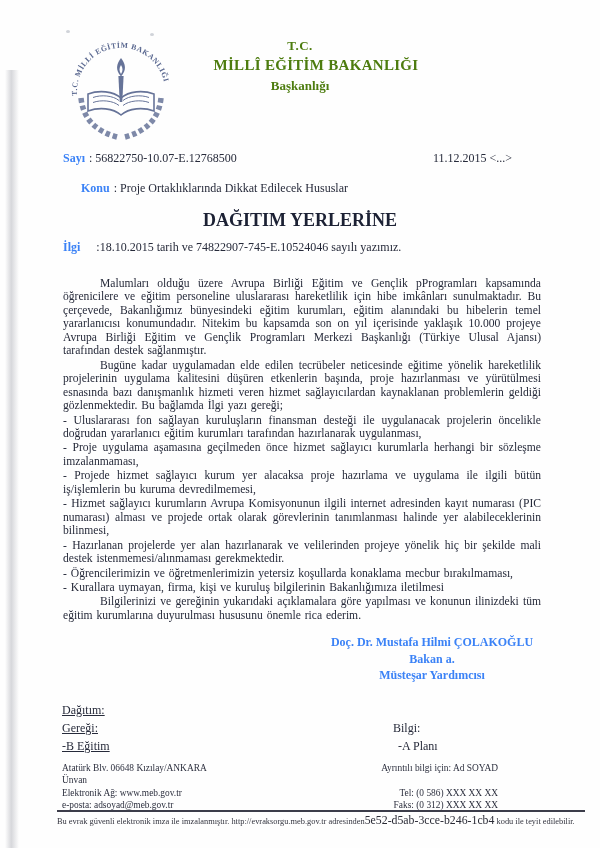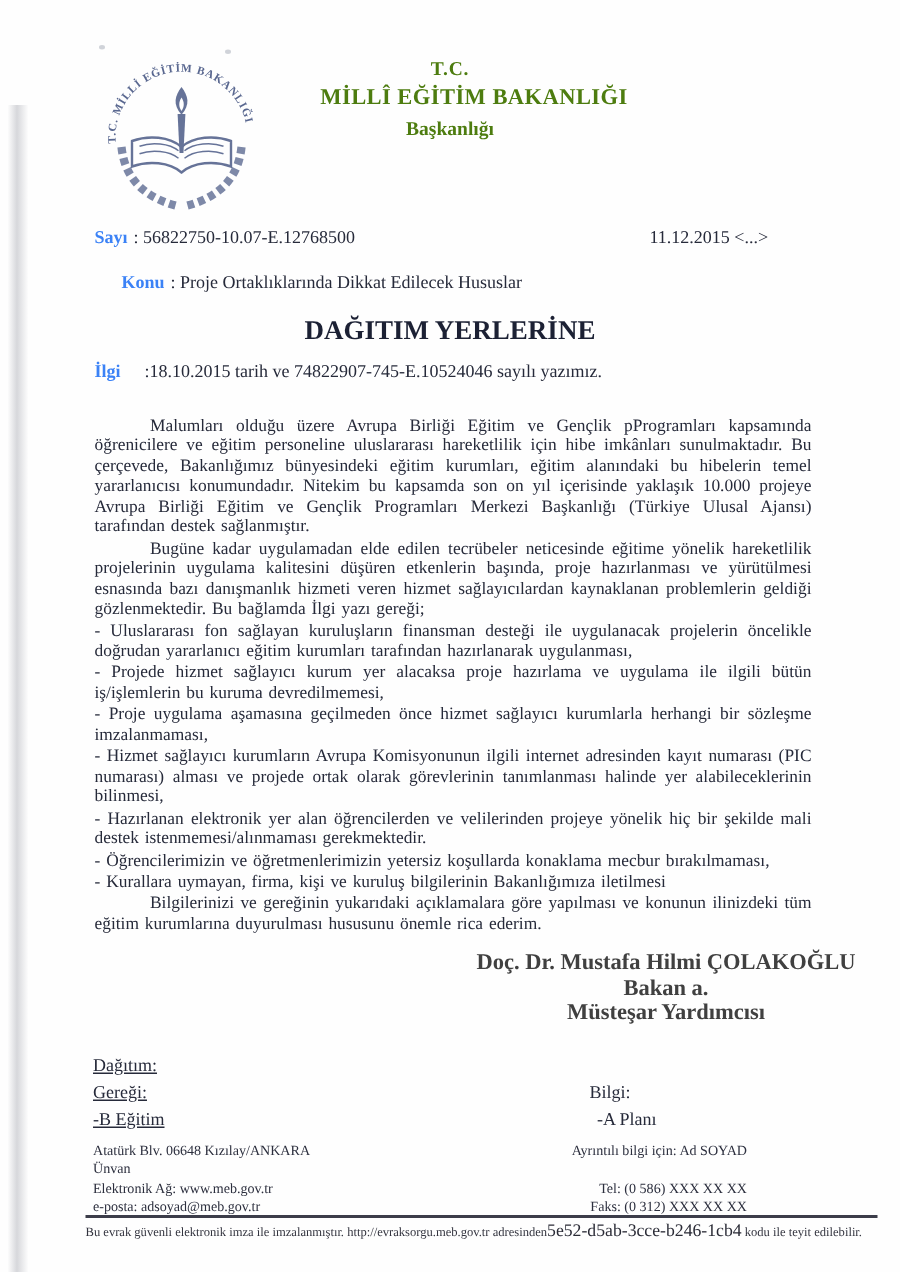--- a/index.html
+++ b/index.html
@@ -38,22 +38,22 @@
   .body-text{
     position:absolute;left:63px;top:277px;width:478px;
     font-size:11.6px;line-height:13.45px;text-align:justify;word-spacing:1px;
   }
   .blk{margin:0;}
   .blk + .blk{margin-top:1px;}
   .blk.indent{text-indent:37px;}
 
   
   .signature{
-    position:absolute;left:312px;top:634px;width:264px;text-align:center;
-    font-weight:bold;font-size:15px;line-height:16.5px;color:#404040;
+    position:absolute;left:300px;top:634px;width:264px;text-align:center;
+    font-weight:bold;font-size:12px;line-height:16.5px;color:#3b82f6;
   }
 
   
   .dist-left{position:absolute;left:62px;top:701px;font-size:12px;line-height:18px;text-decoration:underline;}
   .dist-right{position:absolute;left:393px;top:719px;font-size:12px;line-height:18px;}
   .dist-right .plan{padding-left:5px;}
 
   
   .foot-left{position:absolute;left:62px;top:762px;font-size:9.4px;line-height:12.3px;color:#2c2f3e;}
   .foot-right{position:absolute;left:300px;top:762px;width:198px;text-align:right;font-size:9.4px;line-height:12.3px;color:#2c2f3e;}
@@ -114,24 +114,24 @@
   <div class="row-recipient">DAĞITIM YERLERİNE</div>
 
   <div class="meta row-ilgi">
     <span class="lbl">İlgi</span><span class="gap-ilgi"></span><span>:18.10.2015 tarih ve 74822907-745-E.10524046 sayılı yazımız.</span>
   </div>
 
   <div class="body-text">
     <p class="blk indent">Malumları olduğu üzere Avrupa Birliği Eğitim ve Gençlik pProgramları kapsamında öğrenicilere ve eğitim personeline uluslararası hareketlilik için hibe imkânları sunulmaktadır. Bu çerçevede, Bakanlığımız bünyesindeki eğitim kurumları, eğitim alanındaki bu hibelerin temel yararlanıcısı konumundadır. Nitekim bu kapsamda son on yıl içerisinde yaklaşık 10.000 projeye Avrupa Birliği Eğitim ve Gençlik Programları Merkezi Başkanlığı (Türkiye Ulusal Ajansı) tarafından destek sağlanmıştır.</p>
     <p class="blk indent">Bugüne kadar uygulamadan elde edilen tecrübeler neticesinde eğitime yönelik  hareketlilik projelerinin uygulama kalitesini düşüren etkenlerin başında, proje hazırlanması ve yürütülmesi esnasında bazı danışmanlık hizmeti veren hizmet sağlayıcılardan kaynaklanan  problemlerin geldiği gözlenmektedir. Bu bağlamda İlgi yazı gereği;</p>
     <p class="blk">- Uluslararası fon sağlayan kuruluşların finansman desteği ile uygulanacak projelerin öncelikle doğrudan yararlanıcı eğitim kurumları tarafından hazırlanarak uygulanması,</p>
+    <p class="blk">- Proje uygulama aşamasına geçilmeden önce hizmet sağlayıcı kurumlarla  herhangi bir sözleşme imzalanmaması,</p>
     <p class="blk">- Projede hizmet sağlayıcı kurum yer alacaksa proje hazırlama ve uygulama ile ilgili bütün iş/işlemlerin bu kuruma devredilmemesi,</p>
-    <p class="blk">- Proje uygulama aşamasına geçilmeden önce hizmet sağlayıcı kurumlarla  herhangi bir sözleşme imzalanmaması,</p>
     <p class="blk">- Hizmet sağlayıcı kurumların Avrupa Komisyonunun ilgili internet adresinden kayıt numarası (PIC numarası) alması ve projede ortak olarak görevlerinin tanımlanması halinde yer alabileceklerinin bilinmesi,</p>
-    <p class="blk">- Hazırlanan  elektronik yer alan öğrencilerden ve velilerinden projeye yönelik hiç bir şekilde mali destek istenmemesi/alınmaması gerekmektedir.</p>
+    <p class="blk">- Hazırlanan  projelerde yer alan hazırlanarak ve velilerinden projeye yönelik hiç bir şekilde mali destek istenmemesi/alınmaması gerekmektedir.</p>
     <p class="blk">- Öğrencilerimizin ve öğretmenlerimizin yetersiz koşullarda konaklama mecbur bırakılmaması,</p>
     <p class="blk">- Kurallara uymayan, firma, kişi ve kuruluş bilgilerinin Bakanlığımıza iletilmesi</p>
     <p class="blk indent">Bilgilerinizi ve gereğinin yukarıdaki açıklamalara göre yapılması ve konunun ilinizdeki tüm eğitim kurumlarına duyurulması hususunu önemle rica ederim.</p>
   </div>
 
   <div class="signature">
     <div>Doç. Dr. Mustafa Hilmi ÇOLAKOĞLU</div>
     <div>Bakan a.</div>
     <div>Müsteşar Yardımcısı</div>
   </div>

